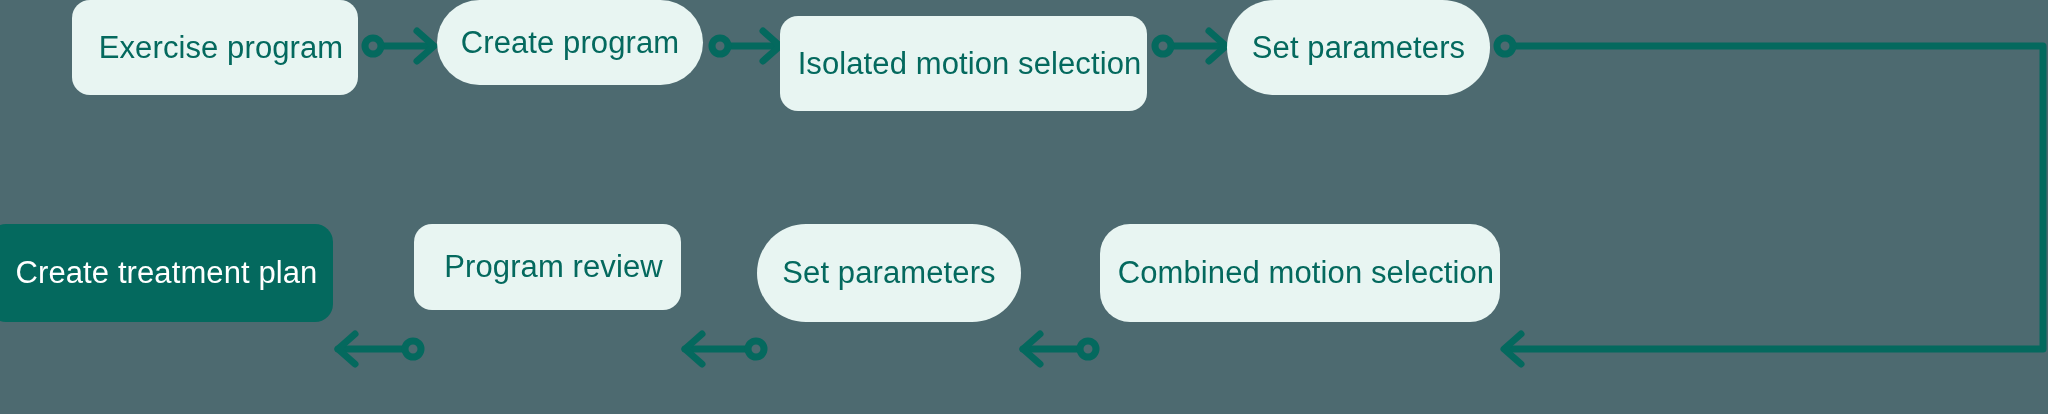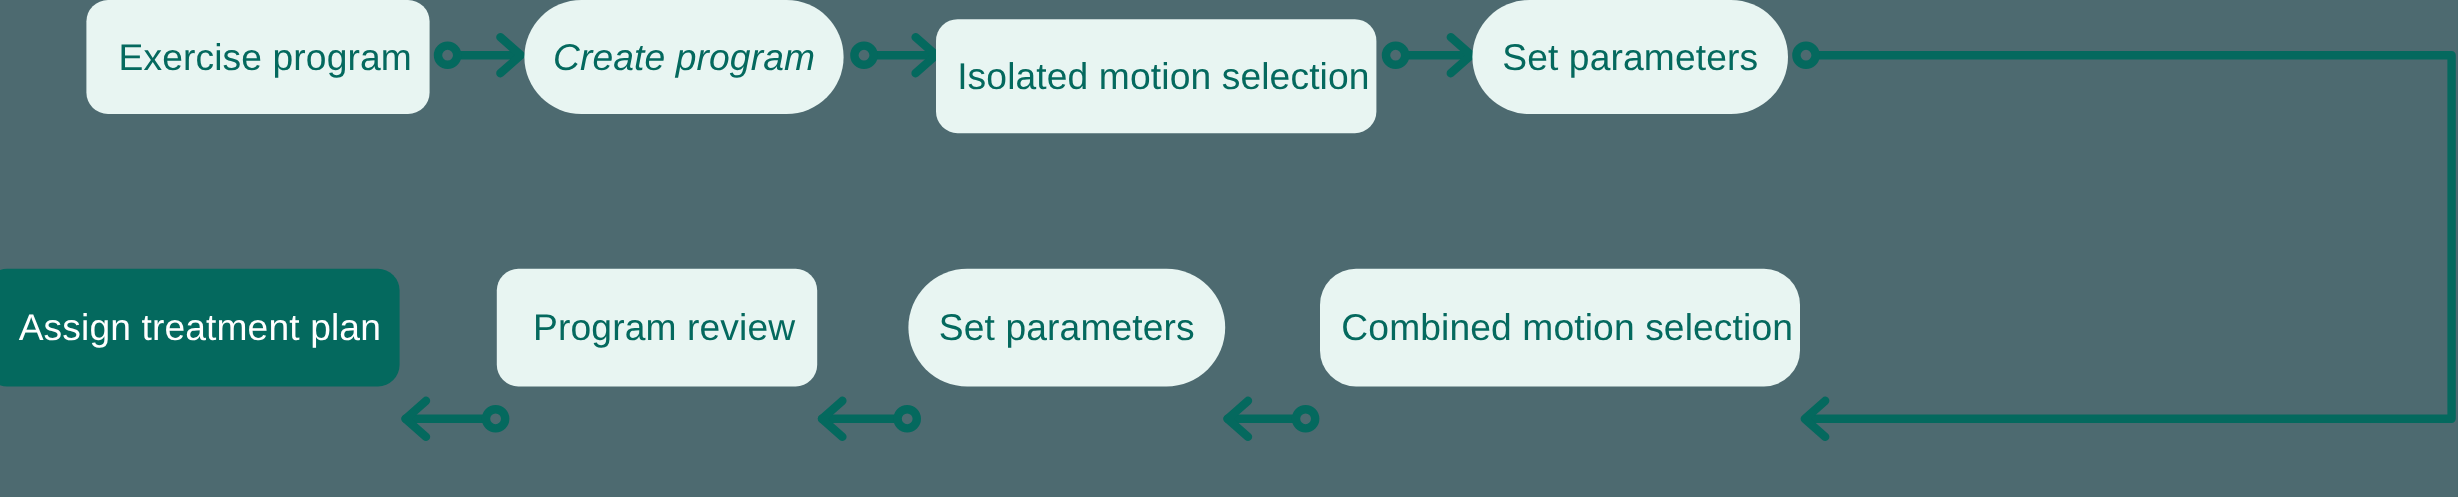--- a/index.html
+++ b/index.html
@@ -92,41 +92,41 @@
         <polyline points="355,334 338,349 355,364"></polyline>
       </g>
 
     </g>
   </svg>
 
   <div class="node rect" style="left:72px; top:0px; width:286px; height:95px;">
     <span class="node-label">Exercise program</span>
   </div>
 
-  <div class="node pill" style="left:437px; top:0px; width:266px; height:95px;font-style:italic;">
+  <div class="node pill" style="left:437px; top:0px; width:266px; height:85px;">
     <span class="node-label">Create program</span>
   </div>
 
   <div class="node rect" style="left:780px; top:16px; width:367px; height:95px;">
     <span class="node-label">Isolated motion selection</span>
   </div>
 
   <div class="node pill" style="left:1227px; top:0px; width:263px; height:95px;">
     <span class="node-label">Set parameters</span>
   </div>
 
   <div class="node rect" style="left:1100px; top:224px; width:400px; height:98px; height:98px;border-radius:30px;">
     <span class="node-label">Combined motion selection</span>
   </div>
 
   <div class="node pill" style="left:757px; top:224px; width:264px; height:98px;">
     <span class="node-label">Set parameters</span>
   </div>
 
-  <div class="node rect" style="left:414px; top:224px; width:267px; height:98px;">
+  <div class="node rect" style="left:414px; top:224px; width:267px; height:86px;">
     <span class="node-label">Program review</span>
   </div>
 
   <div class="node rect filled" style="left:-12px; top:224px; width:345px; height:98px;">
-    <span class="node-label">Assign treatment plan</span>
+    <span class="node-label">Create treatment plan</span>
   </div>
 
 </div>
 
 </body></html>

